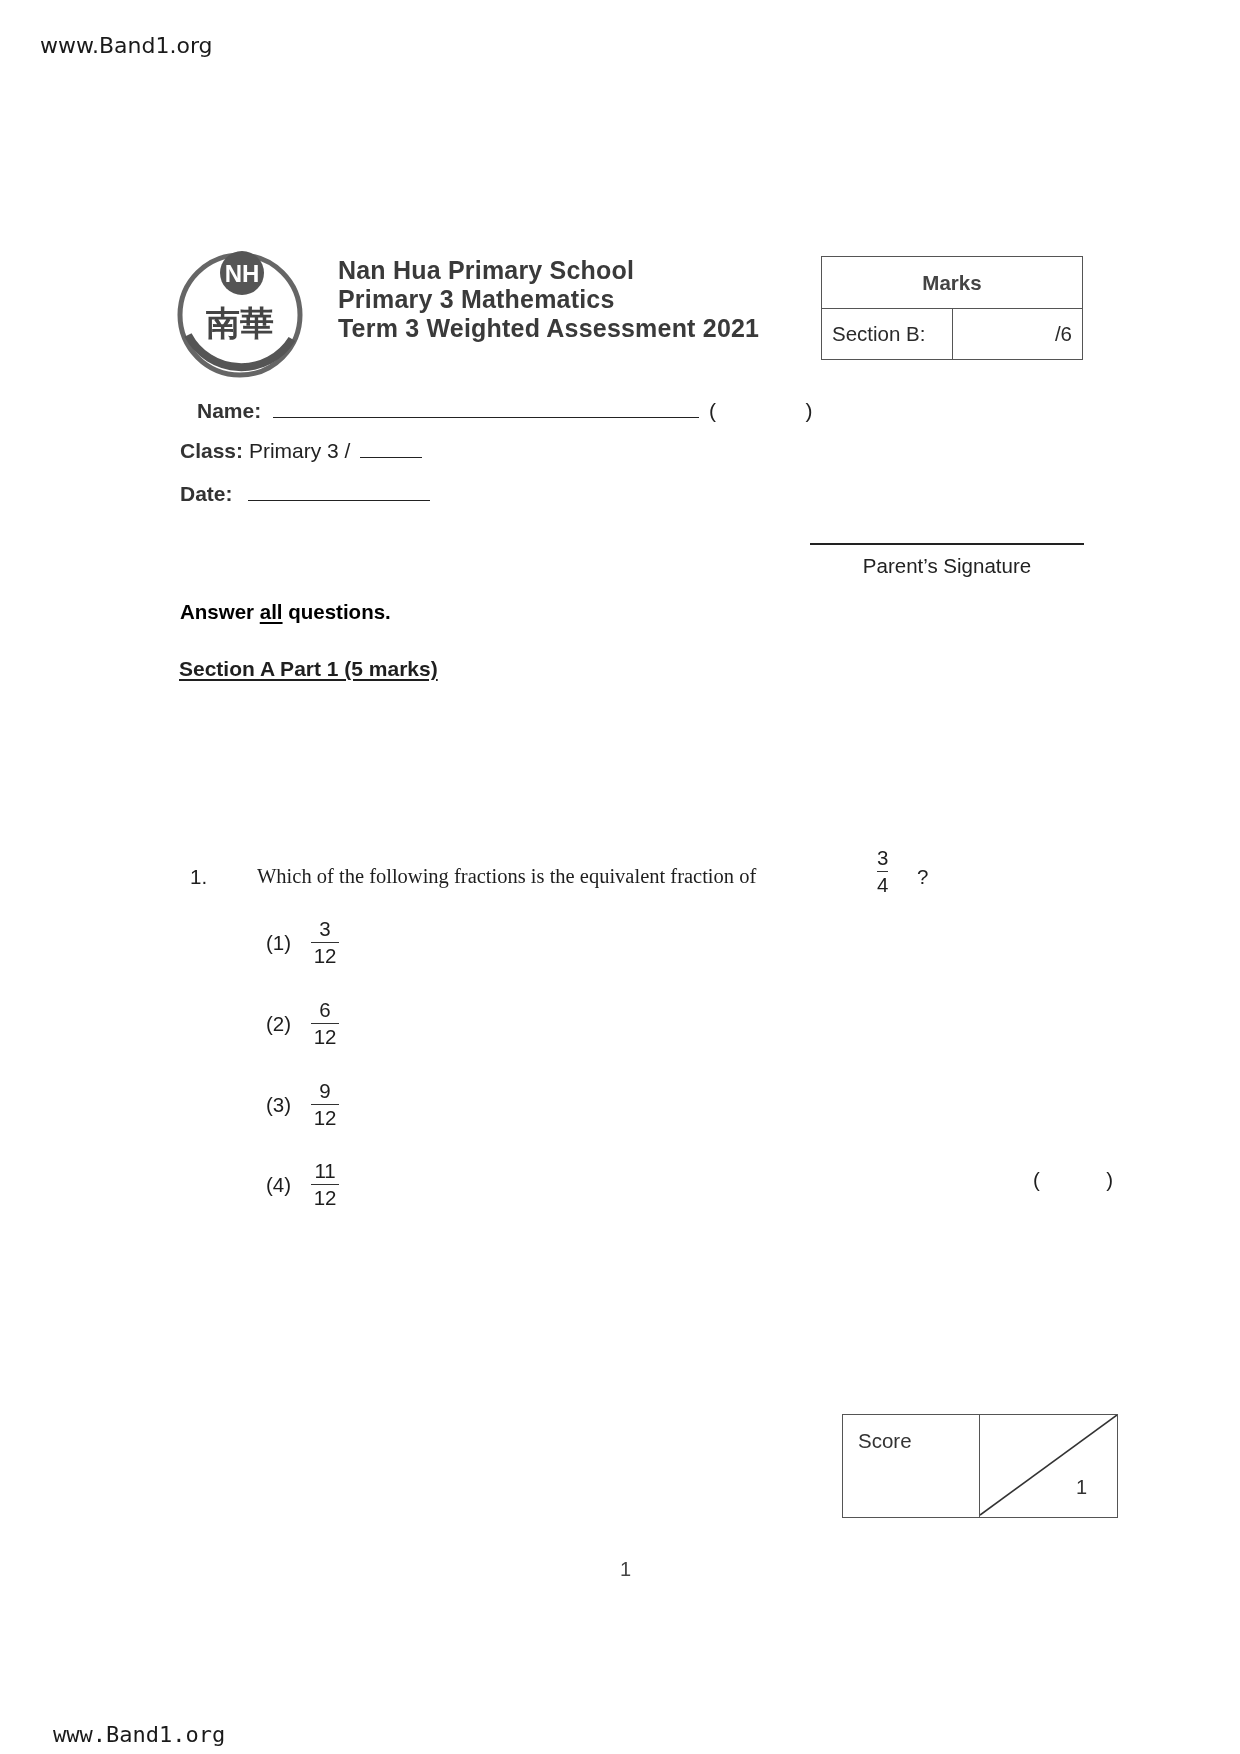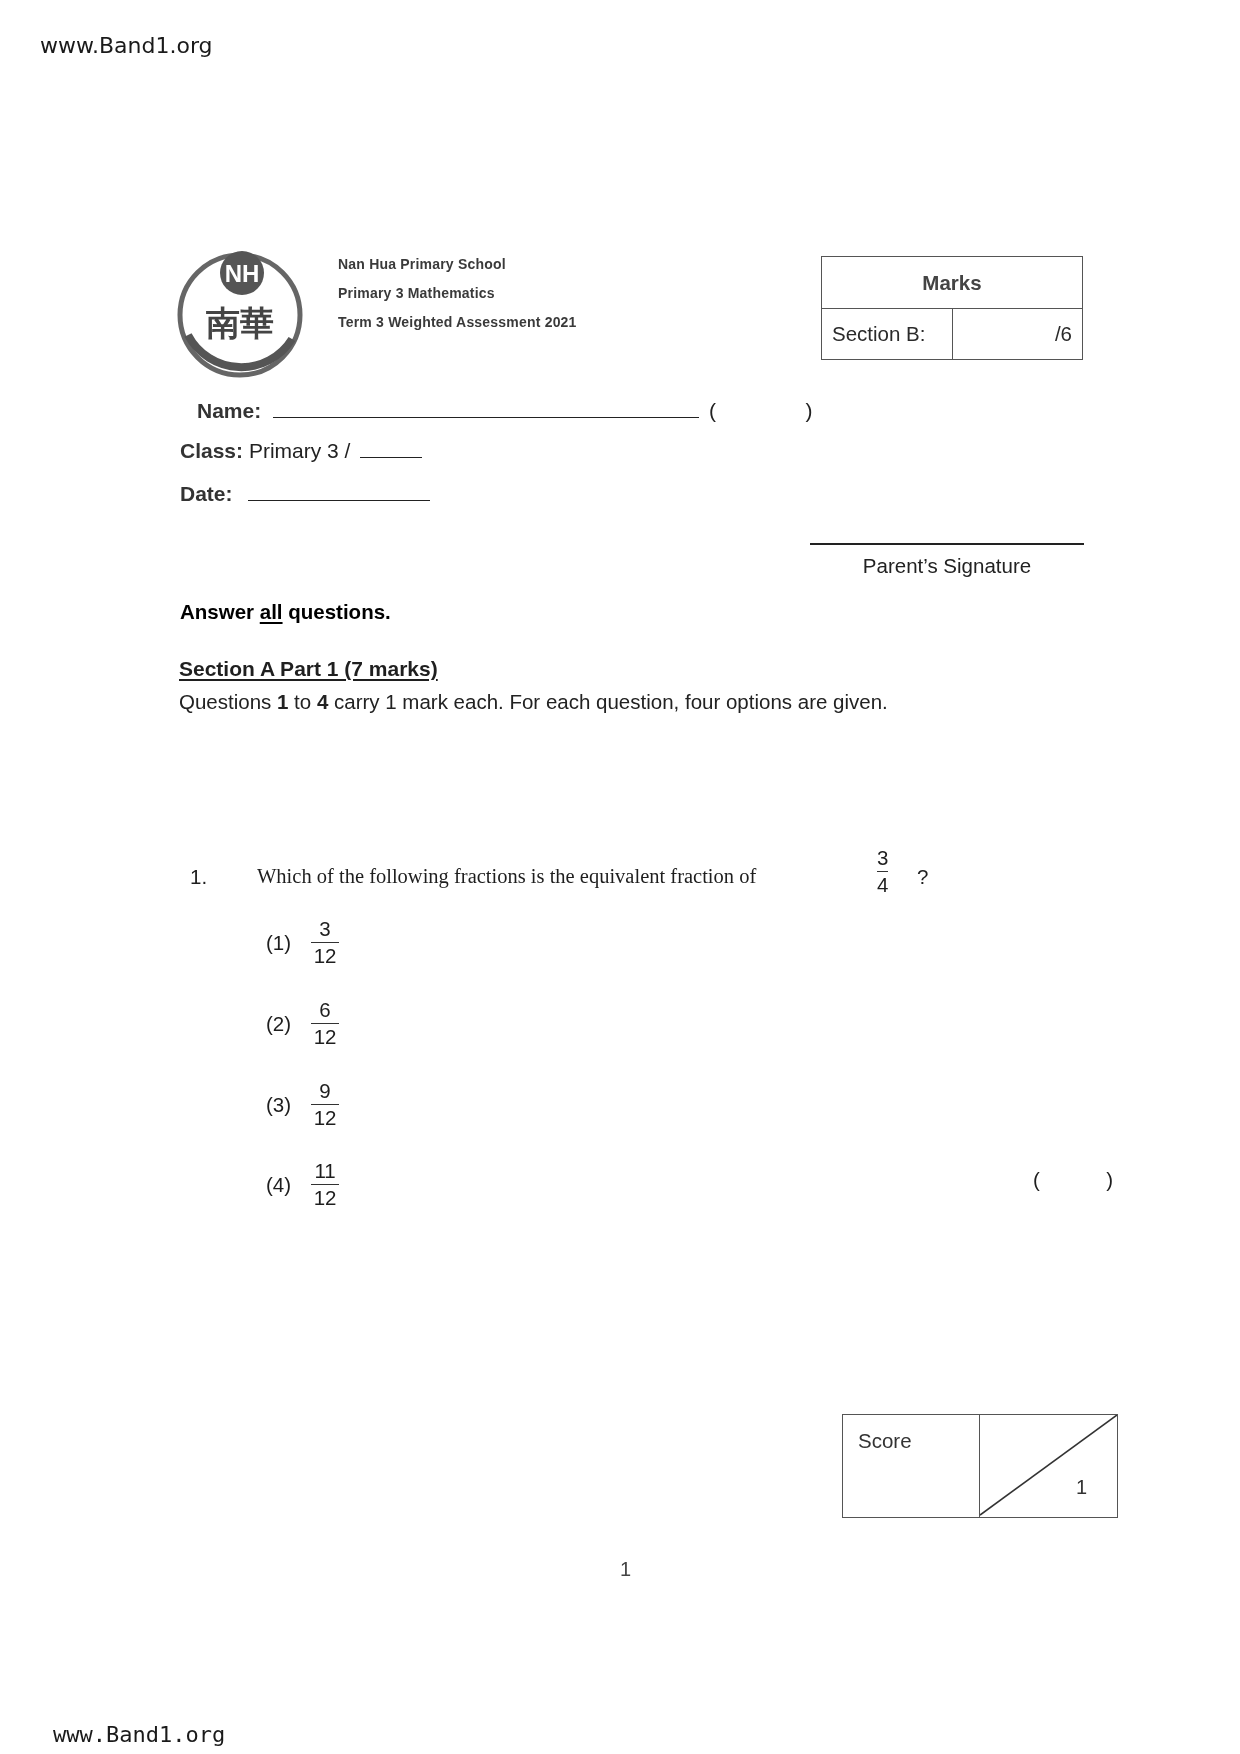--- a/index.html
+++ b/index.html
@@ -7,21 +7,21 @@
     width: 1240px; height: 1754px; position: relative; overflow: hidden;
     font-family: "Liberation Sans", sans-serif; color: #1e1e1e;
   }
   .abs { position: absolute; }
   .wm-top { left: 40px; top: 33px; font-family: "DejaVu Sans", sans-serif; font-size: 22px; color: #1a1a1a; }
   .wm-bot { left: 53px; top: 1722px; font-family: "DejaVu Sans Mono", monospace; font-size: 22px; color: #1a1a1a; }
 
   
   .logo { left: 172px; top: 247px; width: 136px; height: 132px; }
 
-  .hdr { left: 338px; font-weight: bold; font-size: 14px; color: #3a3a3a; letter-spacing: 0.2px; }
+  .hdr { left: 338px; font-weight: bold; font-size: 25px; color: #3a3a3a; letter-spacing: 0.2px; }
   .hdr1 { top: 256px; } .hdr2 { top: 285px; } .hdr3 { top: 314px; }
 
   .field { font-size: 21px; color: #222; }
   .field b { font-weight: bold; color: #333; }
   .uline { display: inline-block; border-bottom: 1.6px solid #222; vertical-align: baseline; }
 
   
   .marks { left: 821px; top: 256px; width: 262px; border-collapse: collapse; font-size: 20.5px; color: #2a2a2a; }
   .marks td { border: 1.5px solid #555; height: 50px; padding: 0 10px; }
   .marks .mh { text-align: center; font-weight: bold; color: #444; height: 51px; }
@@ -109,23 +109,22 @@
 </tbody>
   </table>
 
 <div class="abs sigline"></div>
 <div class="abs siglbl">Parent’s Signature</div>
 
 <div class="abs instr">
   <span>Answer </span><u>all</u><span> questions.</span>
 </div>
 
-<div class="abs sec-title">Section A Part 1 (7 marks)</div>
+<div class="abs sec-title">Section A Part 1 (5 marks)</div>
 <div class="abs para p1">
-  <div><span>Questions </span><b>1</b><span> to </span><b>4</b><span> carry 1 mark each. For each question, four options are given.</span></div>
 </div>
 
 <div class="abs qnum">1.</div>
 <div class="abs qtext">Which of the following fractions is the equivalent fraction of</div>
 <div class="abs qfrac frac">
   <span>3</span>
   <span class="bar"></span>
   <span>4</span>
 </div>
 <div class="abs qmark">?</div>

